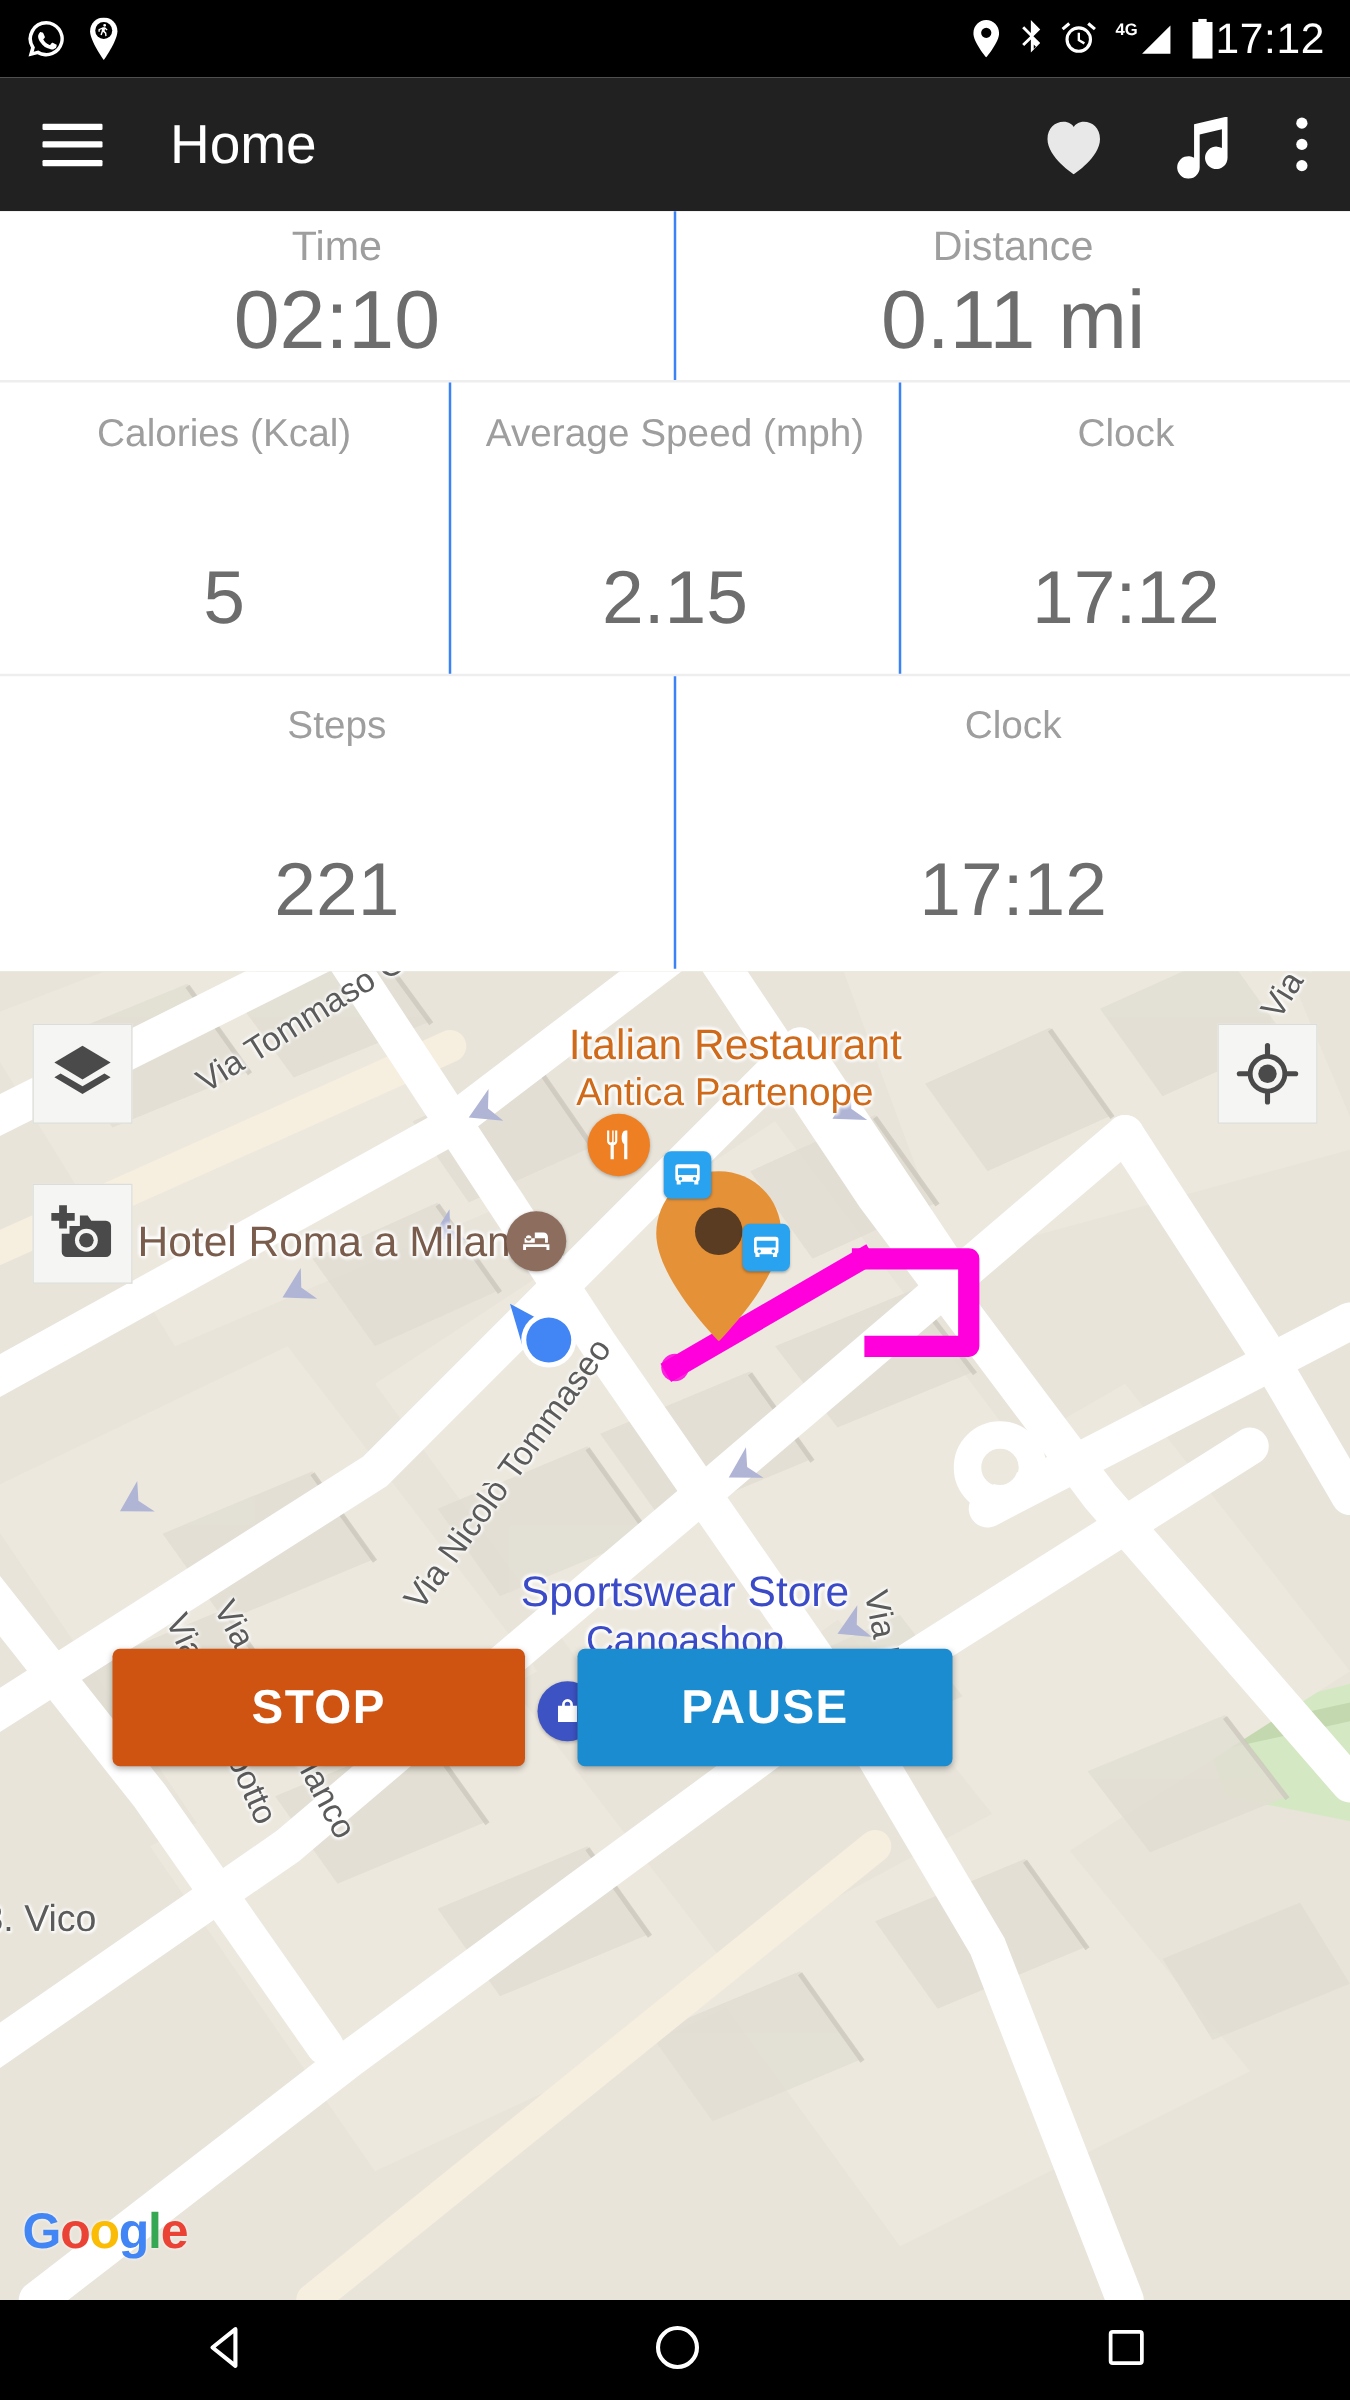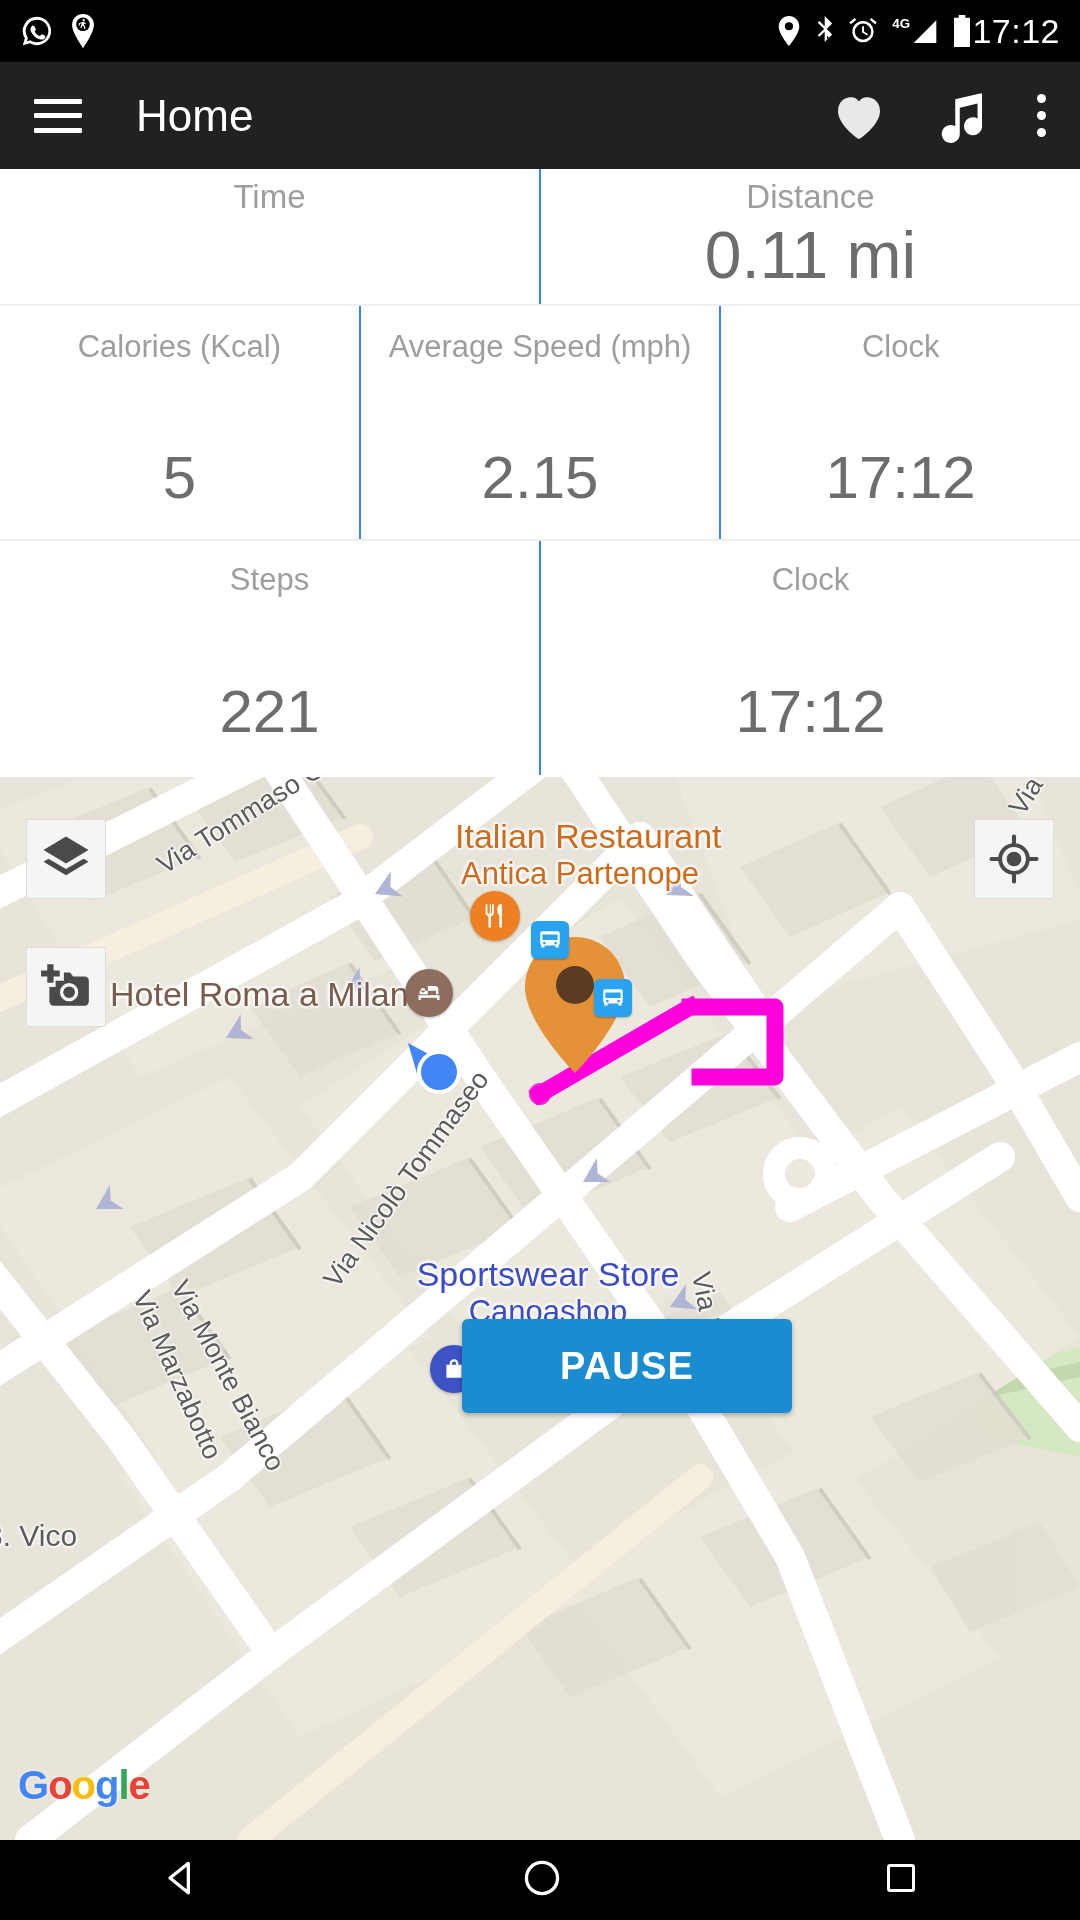--- a/index.html
+++ b/index.html
@@ -68,21 +68,21 @@
             text-shadow:0 0 4px #fff,0 0 4px #fff,0 0 3px #fff,1px 1px 2px #fff; }
 
   .bus { position:absolute; width:38px; height:38px; background:#29a3ef; border-radius:6px;
          display:flex; align-items:center; justify-content:center; box-shadow:0 1px 2px rgba(0,0,0,.25); }
 
   
   .act-btn { position:absolute; height:94px; border:none; border-radius:6px; color:#fff;
              font-size:38px; font-weight:bold; letter-spacing:1.2px; cursor:pointer;
              box-shadow:0 2px 5px rgba(0,0,0,.3); font-family:"Liberation Sans", sans-serif; }
   #stop-button  { left:90px;  top:542px; width:330px; background:#cf5411; }
-  #pause-button { left:462px; top:542px; width:330px; background:#1b8cd0; }
+  #pause-button { left:462px; top:542px; width:300px; background:#1b8cd0; }
 
   .google-logo { position:absolute; left:18px; bottom:32px; font-size:40px; font-weight:bold;
                  letter-spacing:-1px; text-shadow:0 0 3px rgba(255,255,255,.9); }
   .google-logo span:nth-child(1){color:#4285F4;} .google-logo span:nth-child(2){color:#EA4335;}
   .google-logo span:nth-child(3){color:#FBBC05;} .google-logo span:nth-child(4){color:#4285F4;}
   .google-logo span:nth-child(5){color:#34A853;} .google-logo span:nth-child(6){color:#EA4335;}
 
   
   .navbar { position:absolute; bottom:0; left:0; width:1080px; height:80px; background:#000;
             display:flex; align-items:center; justify-content:space-around; }
@@ -163,20 +163,21 @@
           <i></i>
           <i></i>
         </span>
     </div>
   </div>
 
   <div class="stats">
     <div class="srow r1">
       <div class="cell">
         <div class="lab">Time</div>
+        <div class="val">02:10</div>
       </div>
       <div class="cell">
         <div class="lab">Distance</div>
         <div class="val">0.11 mi</div>
       </div>
     </div>
     <div class="srow r2">
       <div class="cell">
         <div class="lab">Calories (Kcal)</div>
         <div class="val">5</div>
@@ -380,20 +381,21 @@
         <circle cx="12" cy="12" r="6.4" fill="none" stroke="#4a4a4a" stroke-width="1.8"></circle>
         <g stroke="#4a4a4a" stroke-width="1.9" stroke-linecap="round">
           <path d="M12 1.6v3.2"></path>
             <path d="M12 19.2v3.2"></path>
             <path d="M1.6 12h3.2"></path>
             <path d="M19.2 12h3.2"></path>
         </g>
       </svg>
     </div>
 
+    <button class="act-btn" id="stop-button">STOP</button>
     <button class="act-btn" id="pause-button">PAUSE</button>
 
     <div class="google-logo">
       <span>G</span><span>o</span><span>o</span><span>g</span><span>l</span><span>e</span>
     </div>
   </div>
 
   <div class="navbar">
     <div>
       <svg width="44" height="44" viewBox="0 0 24 24">

